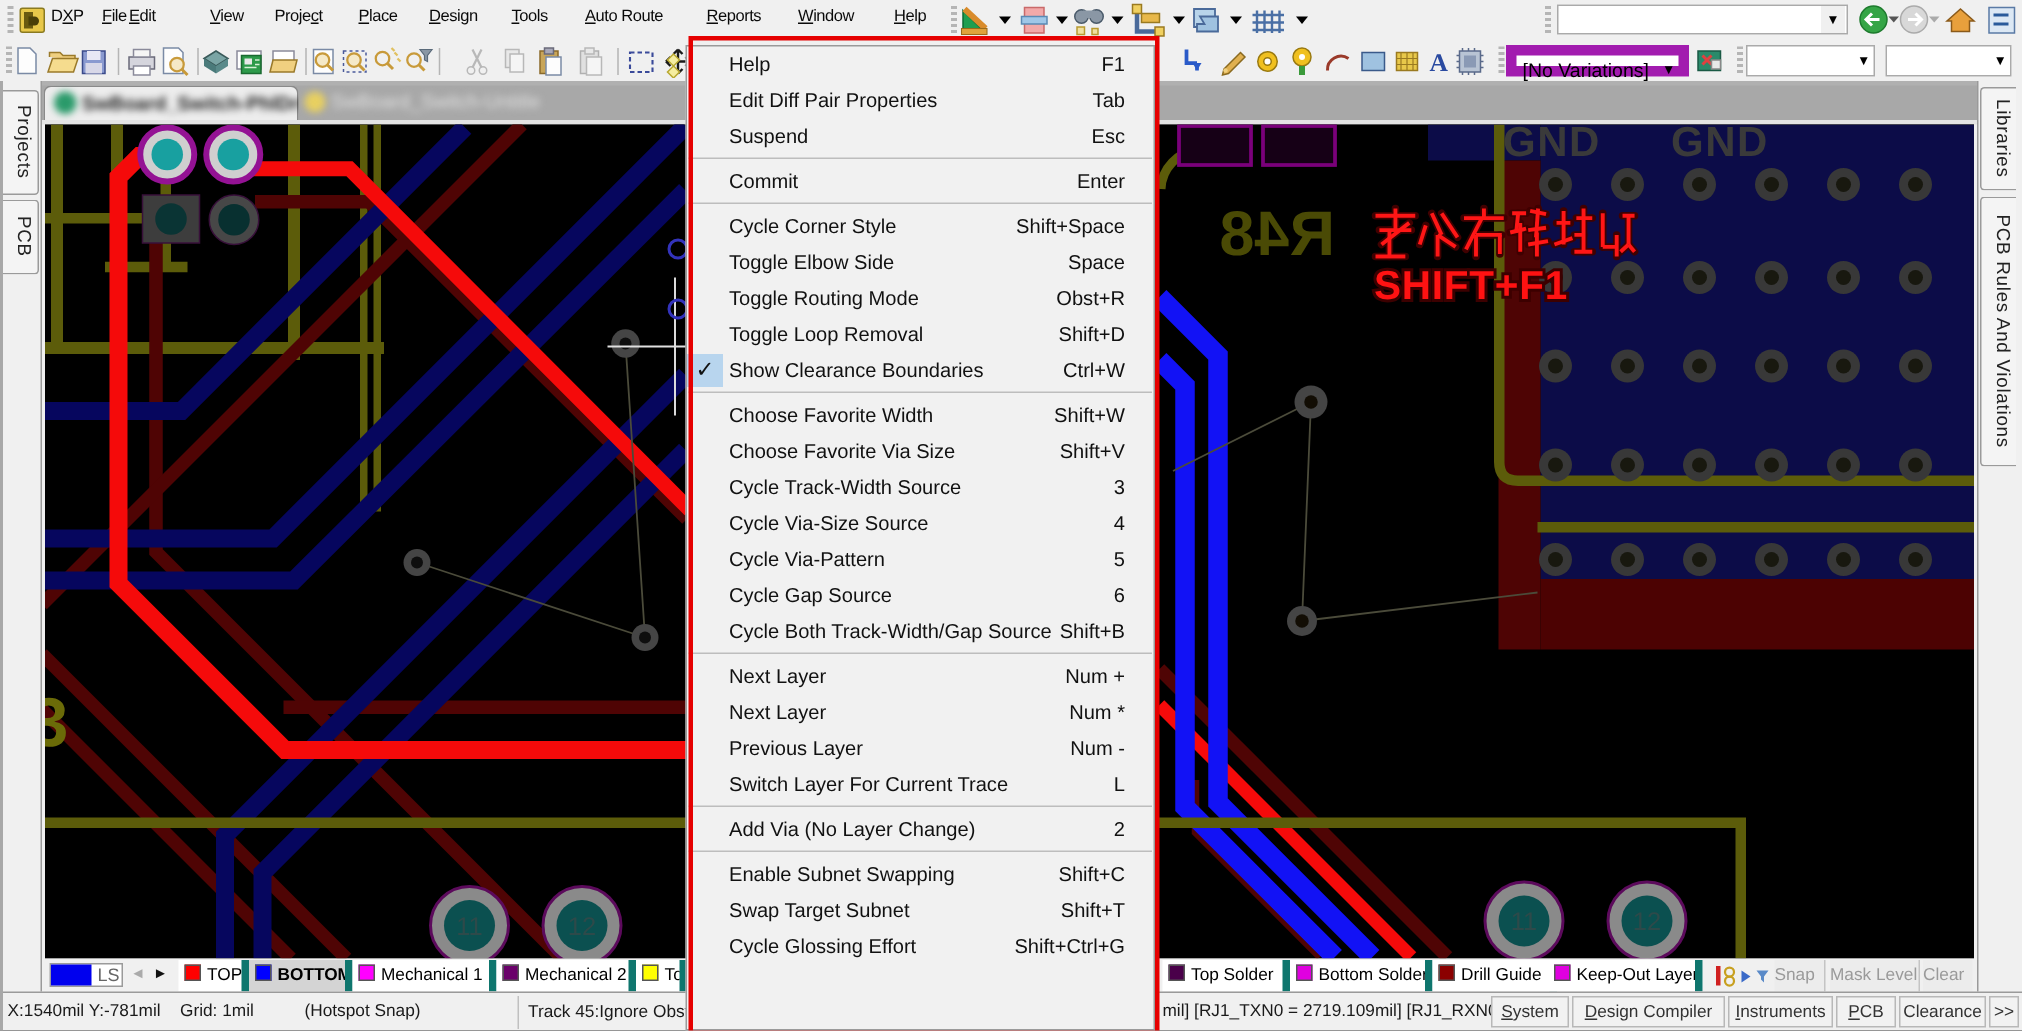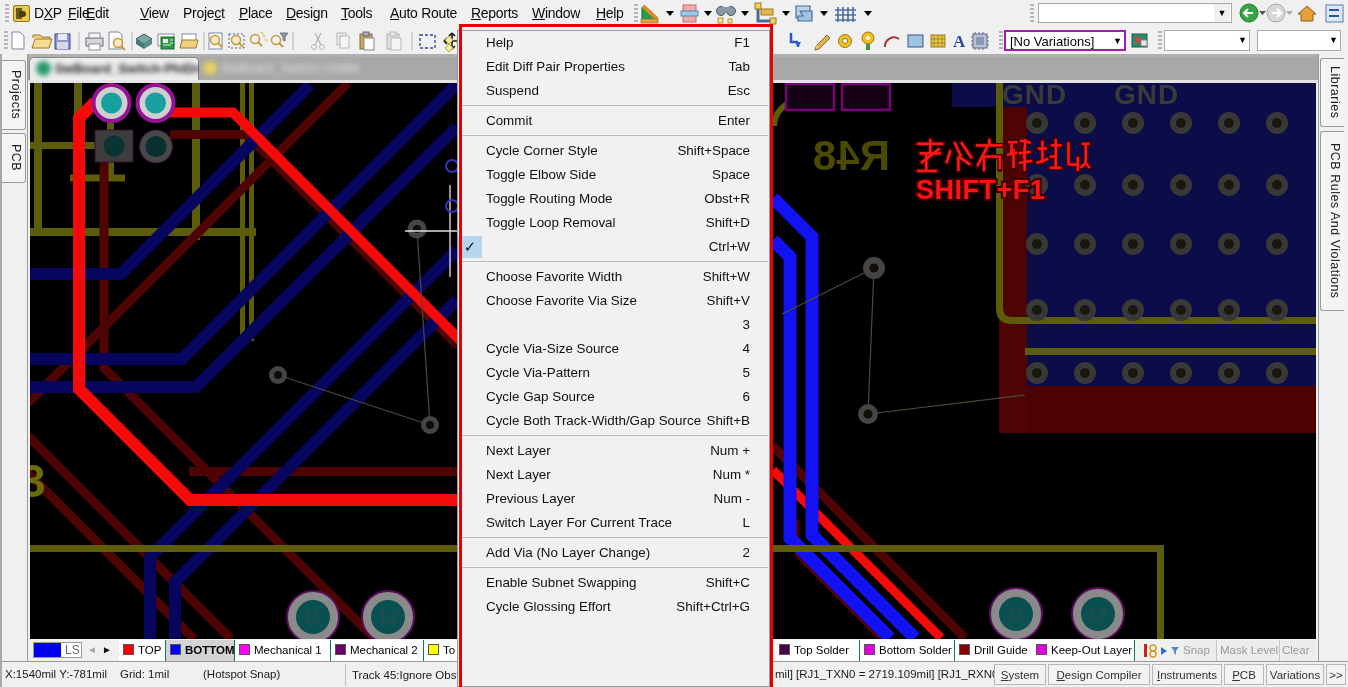--- a/index.html
+++ b/index.html
@@ -1,21 +1,21 @@
 <!DOCTYPE html>
 <html><head>
 <meta charset="utf-8">
 <style>
 * { margin:0; padding:0; box-sizing:border-box; }
 html,body { width:1348px; height:687px; overflow:hidden; }
 body { position:relative; font-family:"Liberation Sans",sans-serif; background:#f0f0f0; color:#000; }
 .abs { position:absolute; }
 
 #menubar { left:0; top:0; width:1348px; height:27px; background:#f0f0f0; }
-#menubar .mi { position:absolute; top:5px; font-size:14px; letter-spacing:-0.3px; color:#0a0a0a; white-space:nowrap; }
+#menubar .mi { position:absolute; top:5px; font-size:11px; letter-spacing:-0.3px; color:#0a0a0a; white-space:nowrap; }
 .grip { position:absolute; width:4px; background-image:repeating-linear-gradient(#b5b5b5 0 2px, #f0f0f0 2px 4px); }
 #dxpicon { position:absolute; left:13px; top:5px; width:17px; height:17px; background:#e8c84a; border:1px solid #8a7a20; border-radius:2px; }
 #dxpicon:before { content:""; position:absolute; left:2px; top:2px; width:6px; height:11px; background:#6a5a10; }
 #dxpicon:after { content:""; position:absolute; left:5px; top:5px; width:7px; height:6px; background:#4a3f08; border-radius:0 4px 4px 0; }
 
 #toolbar2 { left:0; top:27px; width:1348px; height:27px; background:#f0f0f0; }
 
 #tabbar { left:28px; top:54px; width:1290px; height:26px; background:#a8a8a8; }
 #tabbar .strip { position:absolute; left:0; top:0; width:100%; height:3px; background:#b0b0b0; }
 #tab1 { position:absolute; left:1px; top:3px; width:170px; height:23px; background:#ededed; border-radius:5px 5px 0 0; border:1px solid #8a8a8a; border-bottom:none; }
@@ -35,21 +35,21 @@
 #ctxmenu .row { position:relative; height:24px; line-height:24px; font-size:13.4px; color:#111; }
 #ctxmenu .row .lab { position:absolute; left:28px; }
 #ctxmenu .row .sc { position:absolute; right:19px; }
 #ctxmenu .sep { height:6px; position:relative; }
 #ctxmenu .sep:after { content:""; position:absolute; left:1px; right:1px; top:2px; height:1px; background:#bdbdbd; }
 #chk { position:absolute; left:458px; top:236px; width:24px; height:22px; background:#b8d5ee; z-index:51; text-align:center; line-height:22px; font-size:15px; color:#111; }
 #redbox { left:459px; top:24px; width:314px; height:666px; border:3px solid #e60000; z-index:60; }
 
 #layerbar { left:28px; top:639px; width:1290px; height:23px; background:#f0f0f0; font-size:11.5px; }
 #layerbar .sw { display:inline-block; width:11px; height:11px; border:1px solid #555; vertical-align:-1px; margin-right:4px; }
-.ltab { position:absolute; top:1px; height:21px; line-height:21px; background:#fff; border-right:1px solid #0f766e; padding:0 4px; white-space:nowrap; overflow:hidden; }
+.ltab { position:absolute; top:1px; height:21px; line-height:21px; background:#fff; border-right:5px solid #0f766e; padding:0 4px; white-space:nowrap; overflow:hidden; }
 .ltab.act { background:#d4d4d4; font-weight:bold; }
 .lbtn { position:absolute; top:1px; height:21px; line-height:21px; color:#9a9a9a; padding:0 8px; border-right:1px solid #c4c4c4; background:#ececec; }
 
 #statusbar { left:0; top:661px; width:1348px; height:26px; background:#f0f0f0; border-top:1px solid #9a9a9a; font-size:11.5px; color:#1a1a1a; }
 #statusbar .st { position:absolute; top:6px; white-space:nowrap; }
 .sbtn { position:absolute; top:2px; height:21px; line-height:20px; border:1px solid #b8b8b8; background:#f2f2f2; text-align:center; font-size:11.5px; color:#333; }
 u { text-decoration:underline; }
 </style>
 </head>
 <body>
@@ -223,21 +223,21 @@
 
     <text x="165" y="17" font-size="17" font-weight="bold" fill="#2a4aa0" font-family="Liberation Serif,serif">A</text>
 
     <rect x="185" y="4" width="14" height="14" fill="#b8c4d4" stroke="#5a6a8a"></rect>
     <rect x="188" y="7" width="8" height="8" fill="#8a9ab5"></rect>
     <g stroke="#5a6a8a" stroke-width="1">
         <path d="M187 2 v2 M191 2 v2 M195 2 v2 M187 18 v2 M191 18 v2 M195 18 v2 M183 7 h2 M183 11 h2 M183 15 h2 M199 7 h2 M199 11 h2 M199 15 h2"></path>
       </g>
   </svg>
   <div class="grip" style="left:999px;top:4px;height:19px;"></div>
-  <div class="abs" style="left:1004px;top:3px;width:122px;height:21px;background:#fff;border:2px solid #a21caf;font-size:13px;text-decoration:underline;">
+  <div class="abs" style="left:1004px;top:3px;width:122px;height:21px;background:#fff;border:7px solid #a21caf;font-size:13px;text-decoration:underline;">
     <span style="position:absolute;left:4px;top:2px;">[No Variations]</span>
     <span style="position:absolute;right:2px;top:4px;font-size:9px;">▼</span>
   </div>
   <svg class="abs" style="left:1131px;top:5px;" width="18" height="18" viewBox="0 0 18 18">
     <rect x="1" y="2" width="15" height="13" fill="#2a8a6a" stroke="#1a5a45"></rect>
     <path d="M4 5 l6 6 M10 5 l-6 6" stroke="#e04040" stroke-width="2"></path>
     <rect x="10" y="8" width="6" height="6" fill="#e8e8e8" stroke="#888"></rect>
   </svg>
   <div class="grip" style="left:1158px;top:4px;height:19px;"></div>
   <div class="abs" style="left:1164px;top:3px;width:86px;height:21px;background:#fff;border:1px solid #aaa;">
@@ -589,32 +589,34 @@
     </div>
   <div class="row">
       <span class="lab">Toggle Routing Mode</span>
       <span class="sc">Obst+R</span>
     </div>
   <div class="row">
       <span class="lab">Toggle Loop Removal</span>
       <span class="sc">Shift+D</span>
     </div>
   <div class="row">
+      <span class="lab">Show Clearance Boundaries</span>
       <span class="sc">Ctrl+W</span>
     </div>
   <div class="sep"></div>
   <div class="row">
       <span class="lab">Choose Favorite Width</span>
       <span class="sc">Shift+W</span>
     </div>
   <div class="row">
       <span class="lab">Choose Favorite Via Size</span>
       <span class="sc">Shift+V</span>
     </div>
   <div class="row">
+      <span class="lab">Cycle Track-Width Source</span>
       <span class="sc">3</span>
     </div>
   <div class="row">
       <span class="lab">Cycle Via-Size Source</span>
       <span class="sc">4</span>
     </div>
   <div class="row">
       <span class="lab">Cycle Via-Pattern</span>
       <span class="sc">5</span>
     </div>
@@ -645,20 +647,24 @@
     </div>
   <div class="sep"></div>
   <div class="row">
       <span class="lab">Add Via (No Layer Change)</span>
       <span class="sc">2</span>
     </div>
   <div class="sep"></div>
   <div class="row">
       <span class="lab">Enable Subnet Swapping</span>
       <span class="sc">Shift+C</span>
+    </div>
+  <div class="row">
+      <span class="lab">Swap Target Subnet</span>
+      <span class="sc">Shift+T</span>
     </div>
   <div class="row">
       <span class="lab">Cycle Glossing Effort</span>
       <span class="sc">Shift+Ctrl+G</span>
     </div>
 </div>
 <div class="abs" id="chk">✓</div>
 <div class="abs" id="redbox"></div>
 
 <div class="abs" id="layerbar">
@@ -692,15 +698,15 @@
 <div class="abs" id="statusbar">
   <span class="st" style="left:5px;">X:1540mil Y:-781mil</span>
   <span class="st" style="left:120px;">Grid: 1mil</span>
   <span class="st" style="left:203px;">(Hotspot Snap)</span>
   <span class="st" style="left:345px;border-left:1px solid #c0c0c0;padding-left:6px;top:2px;height:22px;line-height:22px;">Track 45:Ignore Obst</span>
   <span class="st" style="left:775px;">mil] [RJ1_TXN0 = 2719.109mil] [RJ1_RXN0 =</span>
   <div class="sbtn" style="left:994px;width:52px;"><u>S</u>ystem</div>
   <div class="sbtn" style="left:1048px;width:102px;"><u>D</u>esign Compiler</div>
   <div class="sbtn" style="left:1152px;width:70px;"><u>I</u>nstruments</div>
   <div class="sbtn" style="left:1224px;width:40px;"><u>P</u>CB</div>
-  <div class="sbtn" style="left:1266px;width:58px;">Variations</div>
+  <div class="sbtn" style="left:1266px;width:58px;">Clearance</div>
   <div class="sbtn" style="left:1326px;width:20px;">&gt;&gt;</div>
 </div>
 
 </body></html>

